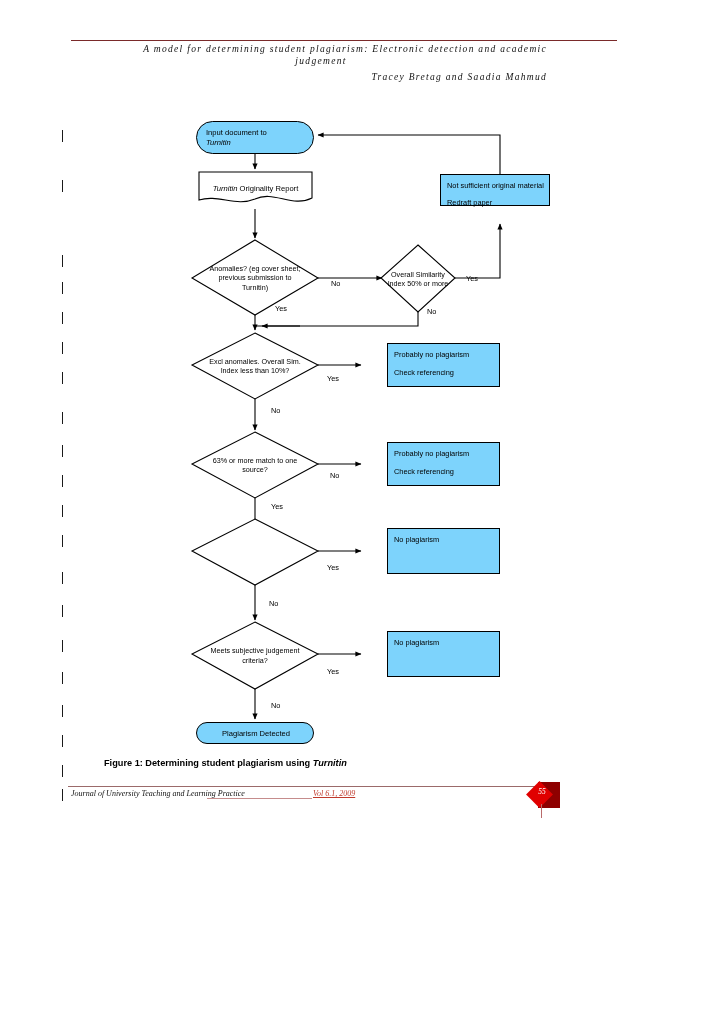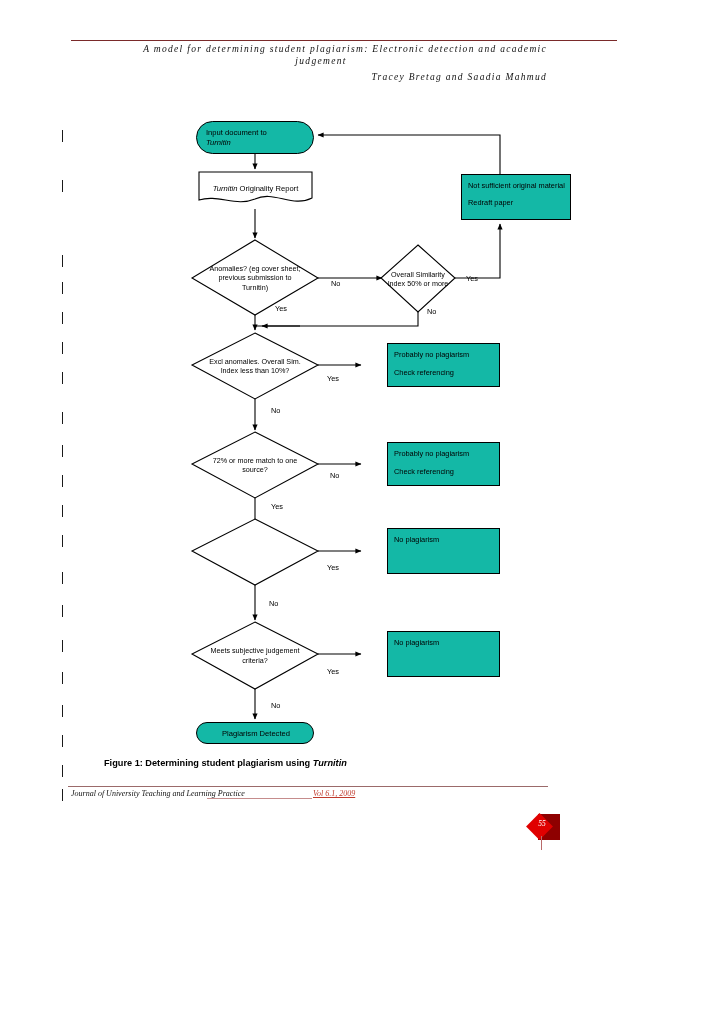--- a/index.html
+++ b/index.html
@@ -16,35 +16,35 @@
   #head-line1{left:95px;top:43px;width:452px;text-align:right;line-height:13px;}
   #head-line2{left:95px;top:56px;width:452px;text-align:center;}
   #head-line3{left:95px;top:72px;width:452px;text-align:right;}
 
   
   .chbar{position:absolute;left:62px;width:1px;height:12px;background:#1a1a1a;}
 
   
   .fc{position:absolute;left:0;top:0;width:728px;height:800px;}
 
-  .node{position:absolute;box-sizing:border-box;background:#14b8a6;border:1px solid #000;}
+  .node{position:absolute;box-sizing:border-box;background:#7dd3fc;border:1px solid #000;}
 
   
   .stadium{border-radius:999px;}
   
   .boxn{}
   .it{font-style:italic;}
 
   .n-start{left:196px;top:121px;width:118px;height:33px;}
   .n-start .inner{position:absolute;left:9px;top:6px;right:6px;font-size:7.6px;line-height:9.8px;}
 
   .n-doc{position:absolute;left:199px;top:172px;width:113px;height:36px;}
   .n-doc .inner{position:absolute;left:0;top:12px;width:113px;text-align:center;font-size:7.6px;}
 
-  .n-redraft{left:461px;top:174px;width:110px;height:46px;padding-left:46px;}
+  .n-redraft{left:440px;top:174px;width:110px;height:32px;padding-left:46px;}
   .n-redraft .inner{position:absolute;left:6px;top:6px;right:4px;font-size:7.4px;line-height:10px;}
   .n-redraft .inner p{margin:0 0 7px 0;}
 
   .n-out{height:44px;margin-left:24px;}
   .n-out .inner{position:absolute;left:6px;top:6px;right:4px;font-size:7.4px;line-height:10px;}
   .n-out .inner p{margin:0 0 8px 0;}
 
   .n-end{left:196px;top:722px;width:118px;height:22px;}
   .n-end .inner{position:absolute;left:0;top:6px;width:118px;text-align:center;font-size:7.6px;}
 
@@ -64,21 +64,21 @@
 
   
   .foot-rule{position:absolute;left:68px;top:786px;width:480px;height:0;
              border-top:1px solid #9b6a6a;}
   .foot-txt{position:absolute;top:789px;font-family:"Liberation Serif", serif;
             font-style:italic;font-size:8px;}
   #foot-journal{left:71px;color:#111;}
   #foot-gap{left:207px;width:105px;border-bottom:1px solid #c58c8c;height:9px;}
   #foot-vol{left:313px;color:#c0392b;text-decoration:underline;}
 
-  .badge{position:absolute;left:530px;top:782px;width:30px;height:30px;margin-top:32px;}
+  .badge{position:absolute;left:530px;top:782px;width:30px;height:30px;}
   .badge .sq{position:absolute;left:8px;top:0;width:22px;height:26px;background:#8e0000;}
   .badge .dm{position:absolute;left:0px;top:3px;width:19px;height:19px;background:#e00000;
              transform:rotate(45deg);}
   .badge .num{position:absolute;left:0;top:5px;width:24px;text-align:center;
               color:#fff;font-size:7.5px;font-family:"Liberation Serif", serif;font-style:italic;}
   .badge .stem{position:absolute;left:11px;top:22px;width:1px;height:14px;background:#b96a6a;}
 </style>
 </head>
 <body>
 
@@ -197,21 +197,21 @@
           <span style="padding:0 4px;">Overall Similarity Index 50% or more</span>
         </div>
     </div>
     <div class="dia" style="left:192px;top:333px;width:126px;height:66px;">
       <div class="dtxt">
           <span>Excl anomalies. Overall Sim. Index less than 10%?</span>
         </div>
     </div>
     <div class="dia" style="left:192px;top:432px;width:126px;height:66px;">
       <div class="dtxt">
-          <span>72% or more match to one source?</span>
+          <span>63% or more match to one source?</span>
         </div>
     </div>
     <div class="dia" style="left:192px;top:622px;width:126px;height:67px;">
       <div class="dtxt">
           <span>Meets subjective judgement criteria?</span>
         </div>
     </div>
 
     <div class="node boxn n-out" style="left:363px;top:343px;width:113px;">
       <div class="inner">

